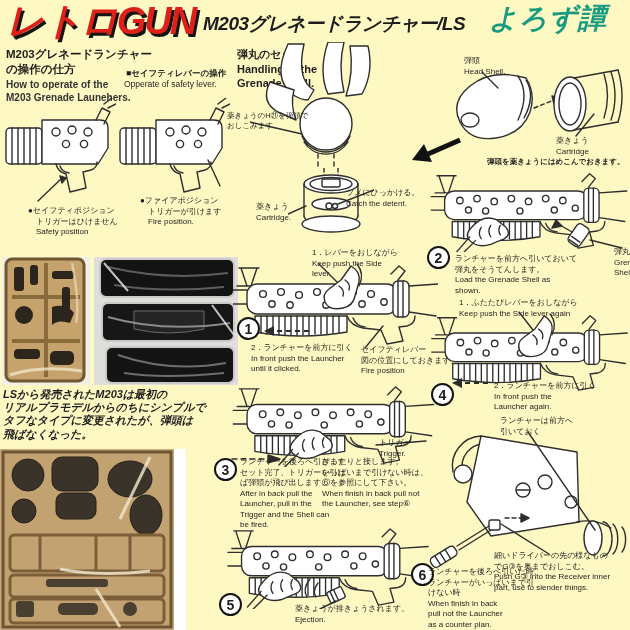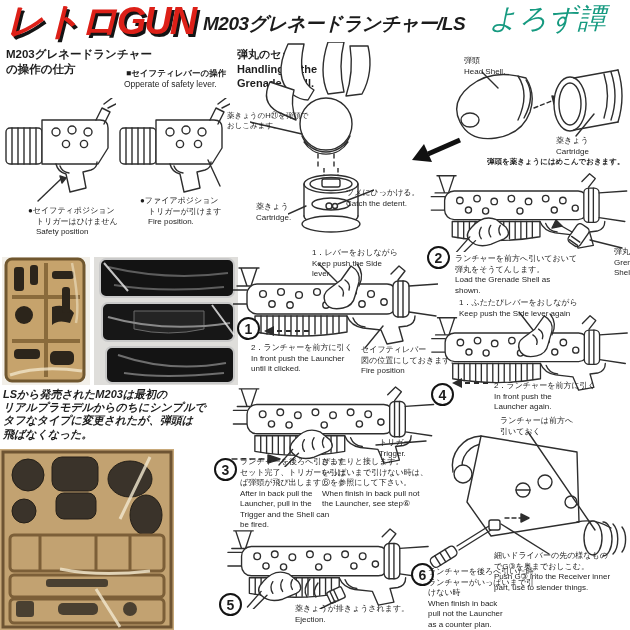--- a/index.html
+++ b/index.html
@@ -1,28 +1,28 @@
 <!DOCTYPE html>
 <html><head>
 <meta charset="utf-8">
 <style>
   *{margin:0;padding:0;box-sizing:border-box}
   body{background:#9a9a9a}
-  #sheet{position:relative;width:630px;height:630px;background:#ffffff;overflow:hidden;
+  #sheet{position:relative;width:630px;height:630px;background:#fef9c3;overflow:hidden;
          font-family:"Liberation Sans",sans-serif;color:#1c1c1c}
   .t{position:absolute;white-space:pre-line;font-size:8px;line-height:1.32;color:#1d1d1d}
   .b{font-weight:bold}
   .i{font-style:italic}
   .fig{position:absolute}
   .stepnum{position:absolute;width:23px;height:23px;border:2.4px solid #141414;border-radius:50%;
            display:flex;align-items:center;justify-content:center;font-weight:bold;font-size:14px;background:#fff}
   .logo{position:absolute;left:6px;top:-4px;font-size:38px;font-weight:bold;font-style:italic;
         letter-spacing:-2px;text-shadow:2.5px 3px 0 #141414}
   .title{position:absolute;left:203px;top:11px;font-size:19px;font-weight:bold;font-style:italic;letter-spacing:-.5px}
-  .brand{position:absolute;left:489px;top:0;font-size:28px;font-weight:normal;font-style:italic;letter-spacing:1px}
+  .brand{position:absolute;left:489px;top:0;font-size:28px;font-weight:bold;font-style:italic;letter-spacing:1px}
   svg{display:block}
   .ln{stroke:#2e2e2e;fill:#fff;stroke-width:1.4;stroke-linecap:round;stroke-linejoin:round}
   .nf{fill:none}
 </style>
 </head>
 <body>
 
 <div id="sheet">
 
   <svg width="0" height="0" style="position:absolute">
@@ -86,20 +86,22 @@
       </symbol>
     </defs>
   </svg>
 
   <div class="logo" style="color:#dd2018">レトロGUN</div>
   <div class="title">M203グレネードランチャー/LS</div>
   <div class="brand" style="color:#169a80">よろず譚</div>
 
   <div class="t b" style="left:6px;top:47px;font-size:11.5px">M203グレネードランチャー
 の操作の仕方</div>
+  <div class="t b" style="left:6px;top:78px;font-size:10px;color:#333">How to operate of the
+M203 Grenade Launehers.</div>
   <div class="t b" style="left:126px;top:68px;font-size:8.5px">■セイフティレバーの操作</div>
   <div class="t" style="left:124px;top:79px;font-size:8.5px">Opperate of safety lever.</div>
 
   <svg class="fig" style="left:4px;top:98px" width="112" height="104" viewBox="0 0 112 104">
     <use href="#sg-rear"></use>
     <g class="ln">
         <path class="nf" d="M34 103 L58 80"></path>
         <path d="M56 78 l6 2 -4 5 z" fill="#2e2e2e"></path>
       </g>
   </svg>

